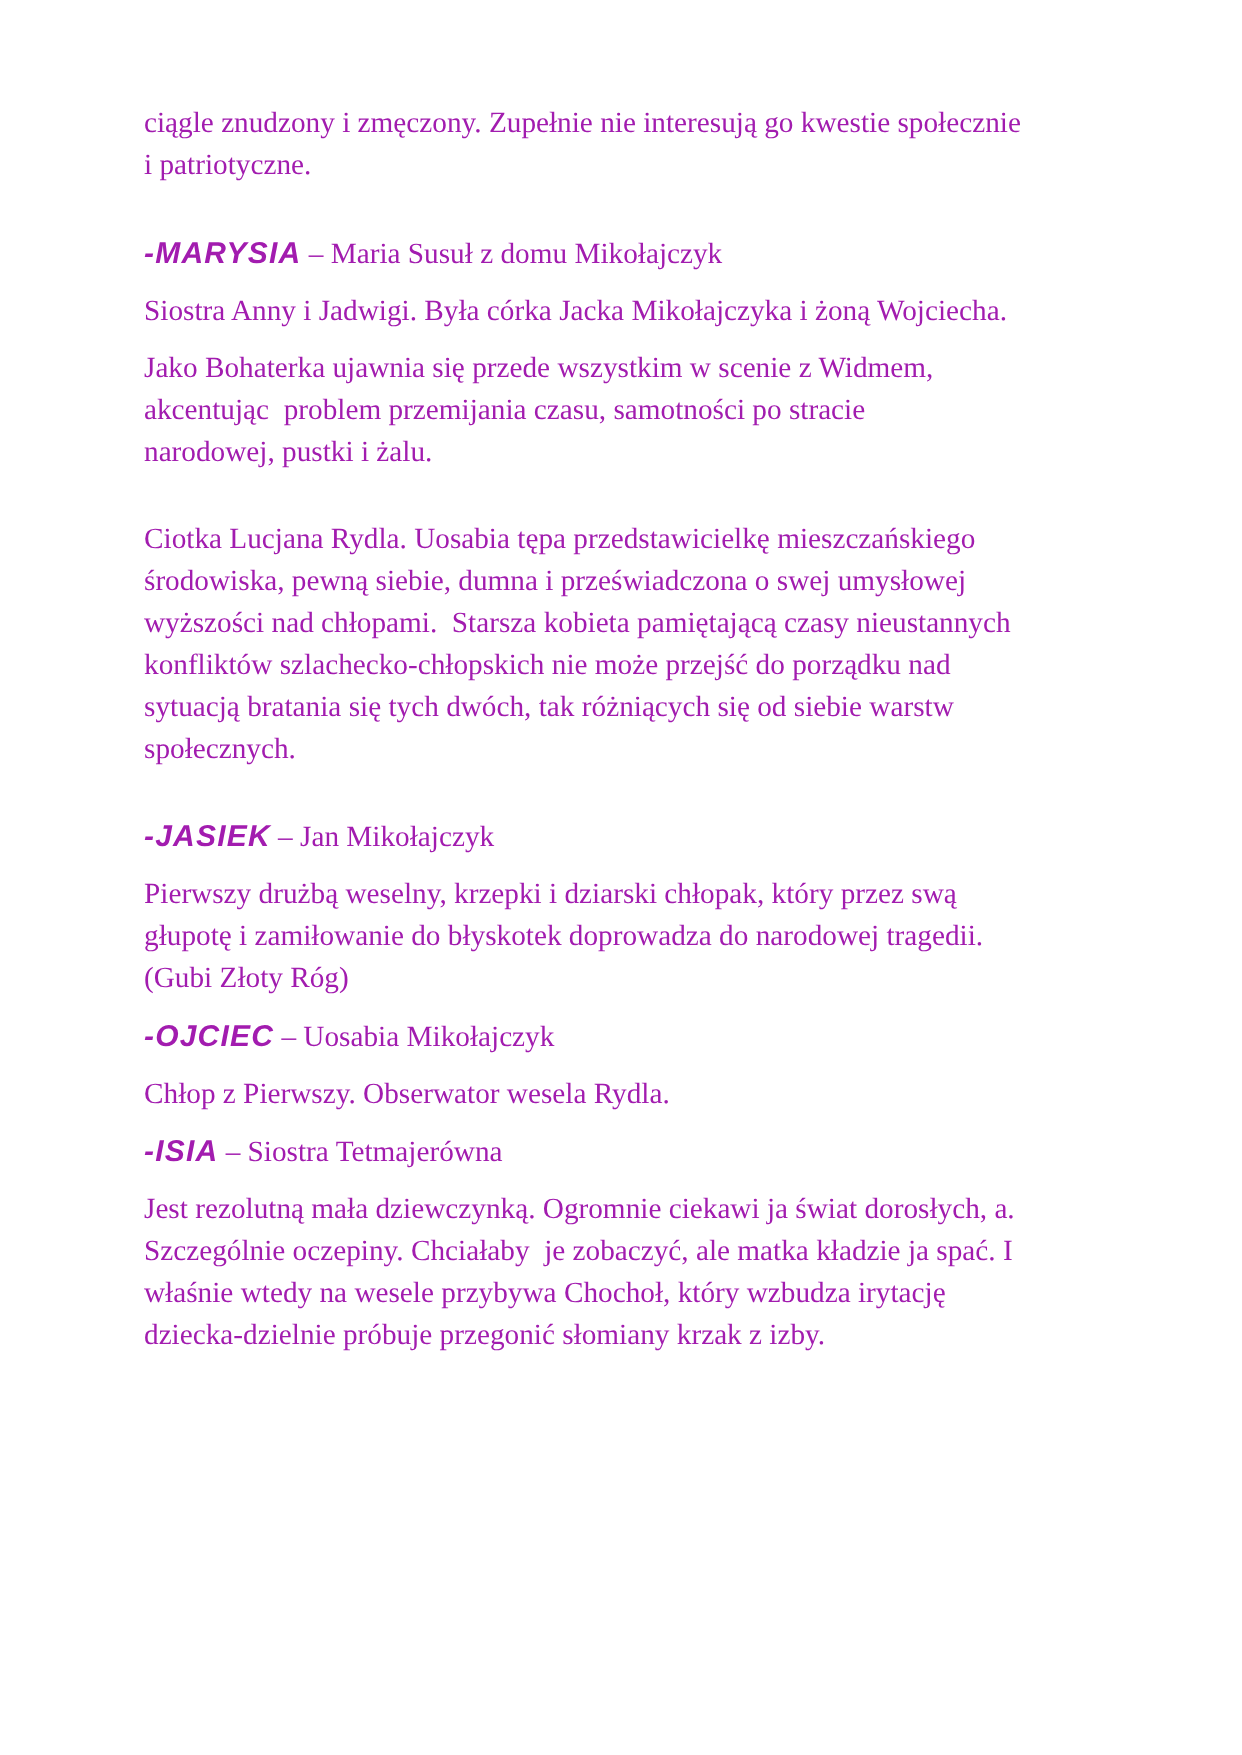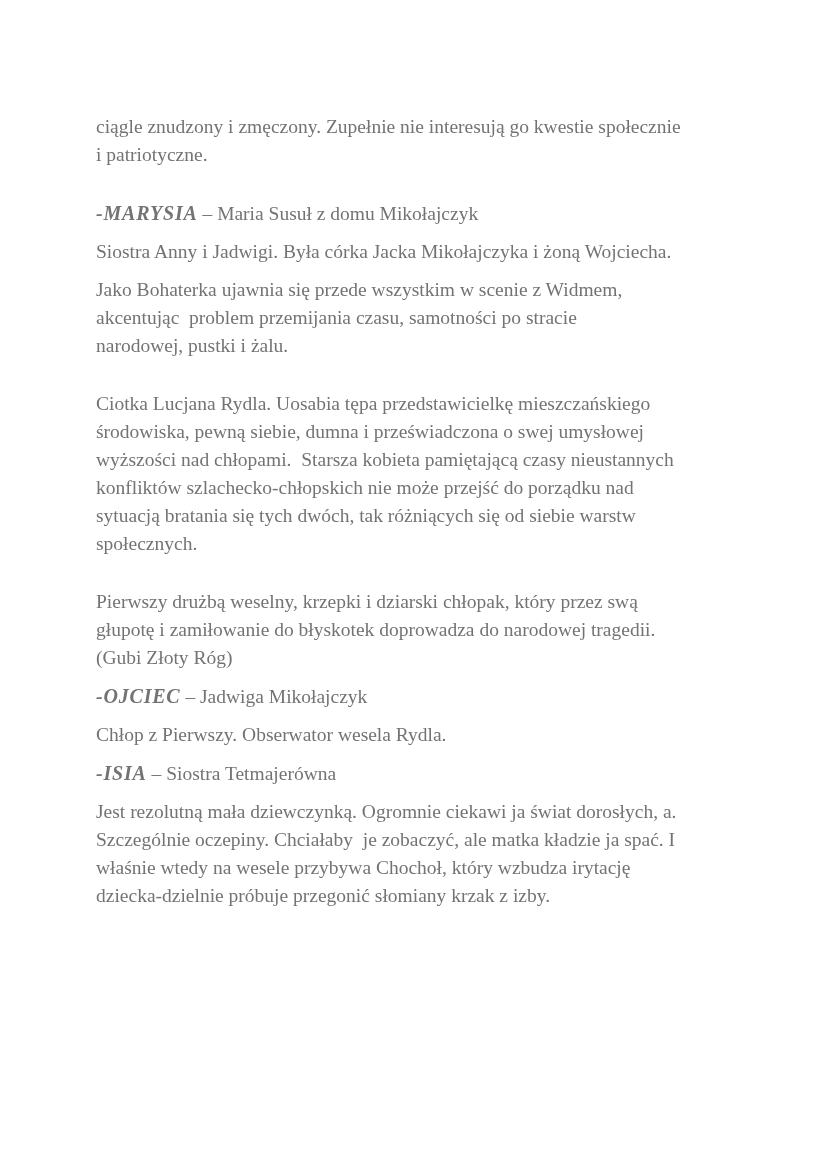--- a/index.html
+++ b/index.html
@@ -9,41 +9,41 @@
   body {
     width: 828px;
     height: 1170px;
     background: #ffffff;
     overflow: hidden;
   }
   .page {
     box-sizing: border-box;
     width: 752px;
     height: 1170px;
-    padding: 113px 90px 0 96px;
+    padding: 69px 90px 0 96px;
     font-family: "Liberation Serif", serif;
     font-size: 19.5px;
     line-height: 28px;
-    color: #737373;
+    color: #a21caf;
   }
   .para {
     margin: 0 0 10px 0;
     white-space: pre;
   }
   .heading {
     margin: 0 0 10px 0;
     white-space: pre;
   }
   
   .spaced {
     margin-top: 30px;
   }
   
   .script {
-    font-family: Liberation Serif, serif;
+    font-family: Liberation Sans, sans-serif;
     font-style: italic;
     font-weight: 700;
     letter-spacing: 0.8px;
     font-size: 20px;
   }
 </style>
 </head>
 <body>
 
 <div class="page">
@@ -62,27 +62,28 @@
   <div class="section spaced">
     <p class="para">Ciotka Lucjana Rydla. Uosabia tępa przedstawicielkę mieszczańskiego
 środowiska, pewną siebie, dumna i przeświadczona o swej umysłowej
 wyższości nad chłopami.  Starsza kobieta pamiętającą czasy nieustannych
 konfliktów szlachecko-chłopskich nie może przejść do porządku nad
 sytuacją bratania się tych dwóch, tak różniących się od siebie warstw
 społecznych.</p>
   </div>
 
   <div class="section spaced">
+    <p class="heading"><span class="script">-JASIEK</span><span> – Jan Mikołajczyk</span></p>
     <p class="para">Pierwszy drużbą weselny, krzepki i dziarski chłopak, który przez swą
 głupotę i zamiłowanie do błyskotek doprowadza do narodowej tragedii.
 (Gubi Złoty Róg)</p>
   </div>
 
   <div class="section">
-    <p class="heading"><span class="script">-OJCIEC</span><span> – Jadwiga Mikołajczyk</span></p>
+    <p class="heading"><span class="script">-OJCIEC</span><span> – Uosabia Mikołajczyk</span></p>
     <p class="para">Chłop z Pierwszy. Obserwator wesela Rydla.</p>
   </div>
 
   <div class="section">
     <p class="heading"><span class="script">-ISIA</span><span> – Siostra Tetmajerówna</span></p>
     <p class="para">Jest rezolutną mała dziewczynką. Ogromnie ciekawi ja świat dorosłych, a.
 Szczególnie oczepiny. Chciałaby  je zobaczyć, ale matka kładzie ja spać. I
 właśnie wtedy na wesele przybywa Chochoł, który wzbudza irytację
 dziecka-dzielnie próbuje przegonić słomiany krzak z izby.</p>
   </div>

